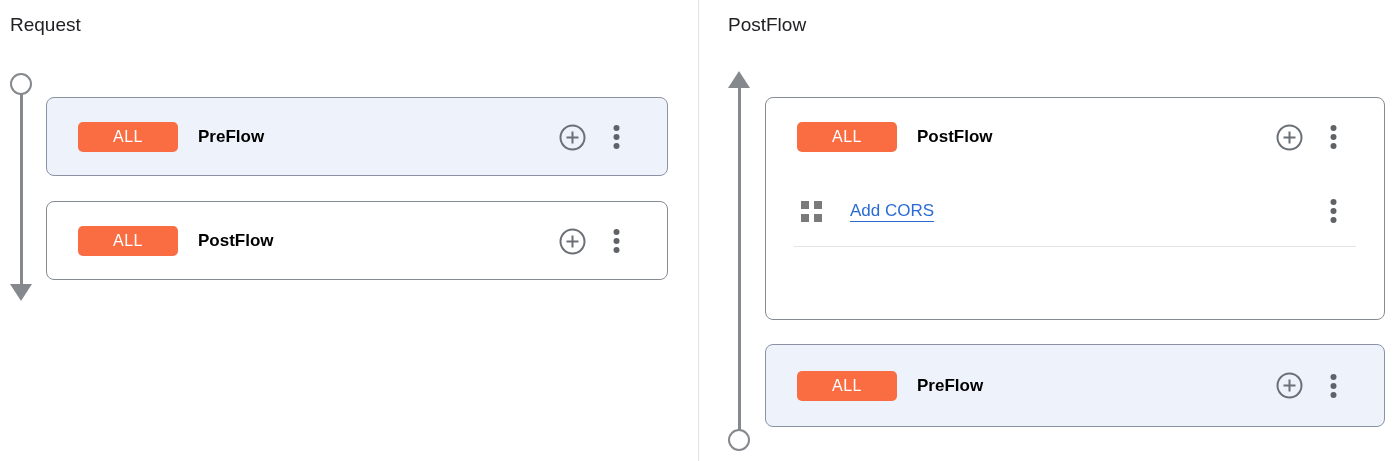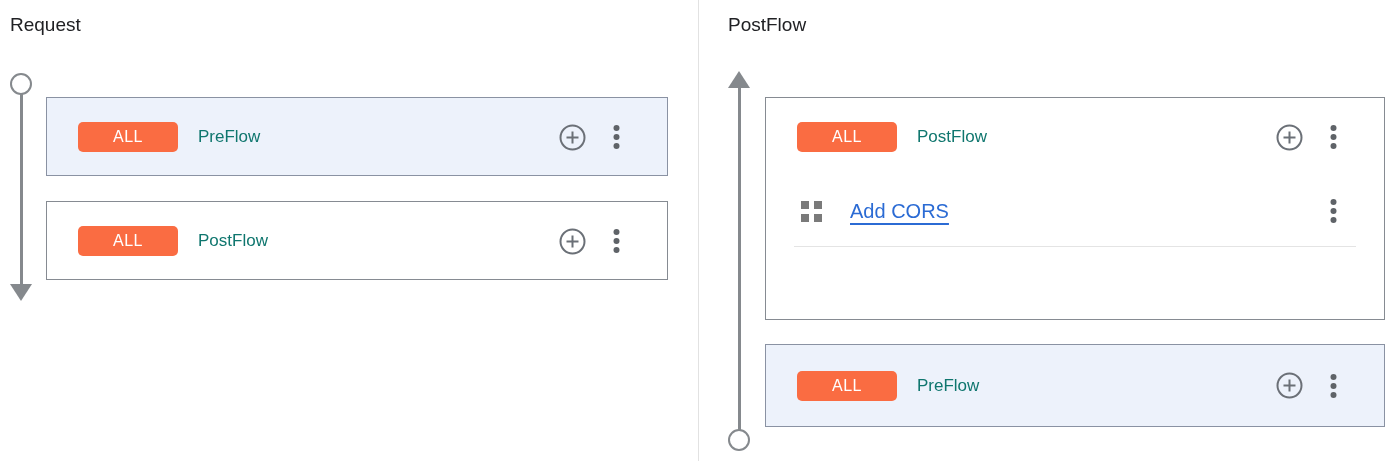--- a/index.html
+++ b/index.html
@@ -8,36 +8,36 @@
     font-family:"Liberation Sans",sans-serif;color:#202124;overflow:hidden;
   }
   .panel-divider{position:absolute;left:698px;top:0;width:1px;height:461px;background:#e2e2e2;}
   .panel-title{position:absolute;font-size:19px;font-weight:400;color:#202124;margin:0;text-align:right;}
   
   .tl-circle{position:absolute;width:22px;height:22px;border:2px solid #85898d;border-radius:50%;background:#fff;box-sizing:border-box;}
   .tl-line{position:absolute;width:3px;background:#85898d;}
   .tl-arrow-down{position:absolute;width:0;height:0;border-left:11px solid transparent;border-right:11px solid transparent;border-top:17px solid #85898d;}
   .tl-arrow-up{position:absolute;width:0;height:0;border-left:11px solid transparent;border-right:11px solid transparent;border-bottom:17px solid #85898d;}
   
-  .flow-card{position:absolute;background:#ffffff;border:1px solid #868b92;border-radius:0;box-sizing:border-box;}
+  .flow-card{position:absolute;background:#ffffff;border:1px solid #868b92;border-radius:8px;box-sizing:border-box;}
   .flow-card.selected{background:#edf2fb;border-color:#8a92a3;}
   .flow-header{display:flex;align-items:center;height:78px;padding-left:31px;}
   .flow-header.tall{height:81px;}
   .badge{flex:0 0 auto;width:100px;height:30px;background:#fa6c42;border-radius:5px;color:#ffffff;
     font-size:16px;letter-spacing:.5px;display:flex;align-items:center;justify-content:center;}
-  .flow-label{margin-left:20px;font-size:17px;font-weight:400;color:#0f766e;}
+  .flow-label{margin-left:20px;font-size:17px;font-weight:700;color:#000000;}
   .icon-btn{background:none;border:none;padding:0;margin:0;cursor:pointer;display:flex;align-items:center;justify-content:center;}
   .btn-plus{margin-left:auto;width:28px;height:28px;}
   .btn-kebab{margin-left:20px;margin-right:41px;width:20px;height:28px;}
   
   .policy-row{display:flex;align-items:center;padding-left:35px;}
   .policy-row.first{height:70px;}
   .policy-row.second{height:72px;}
   .policy-icon{flex:0 0 auto;display:flex;}
-  .policy-link{margin-left:28px;font-size:20px;color:#2b6bd4;text-decoration:underline;text-underline-offset:5px;cursor:pointer;}
+  .policy-link{margin-left:28px;font-size:17px;color:#2b6bd4;text-decoration:underline;text-underline-offset:5px;cursor:pointer;}
   .row-divider{height:1px;background:#e4e4e4;margin:0 28px;}
 </style>
 </head>
 <body>
 
 <div class="panel-divider"></div>
 
 <section>
   <h2 class="panel-title" style="left:10px;top:14px;">Request</h2>
 

